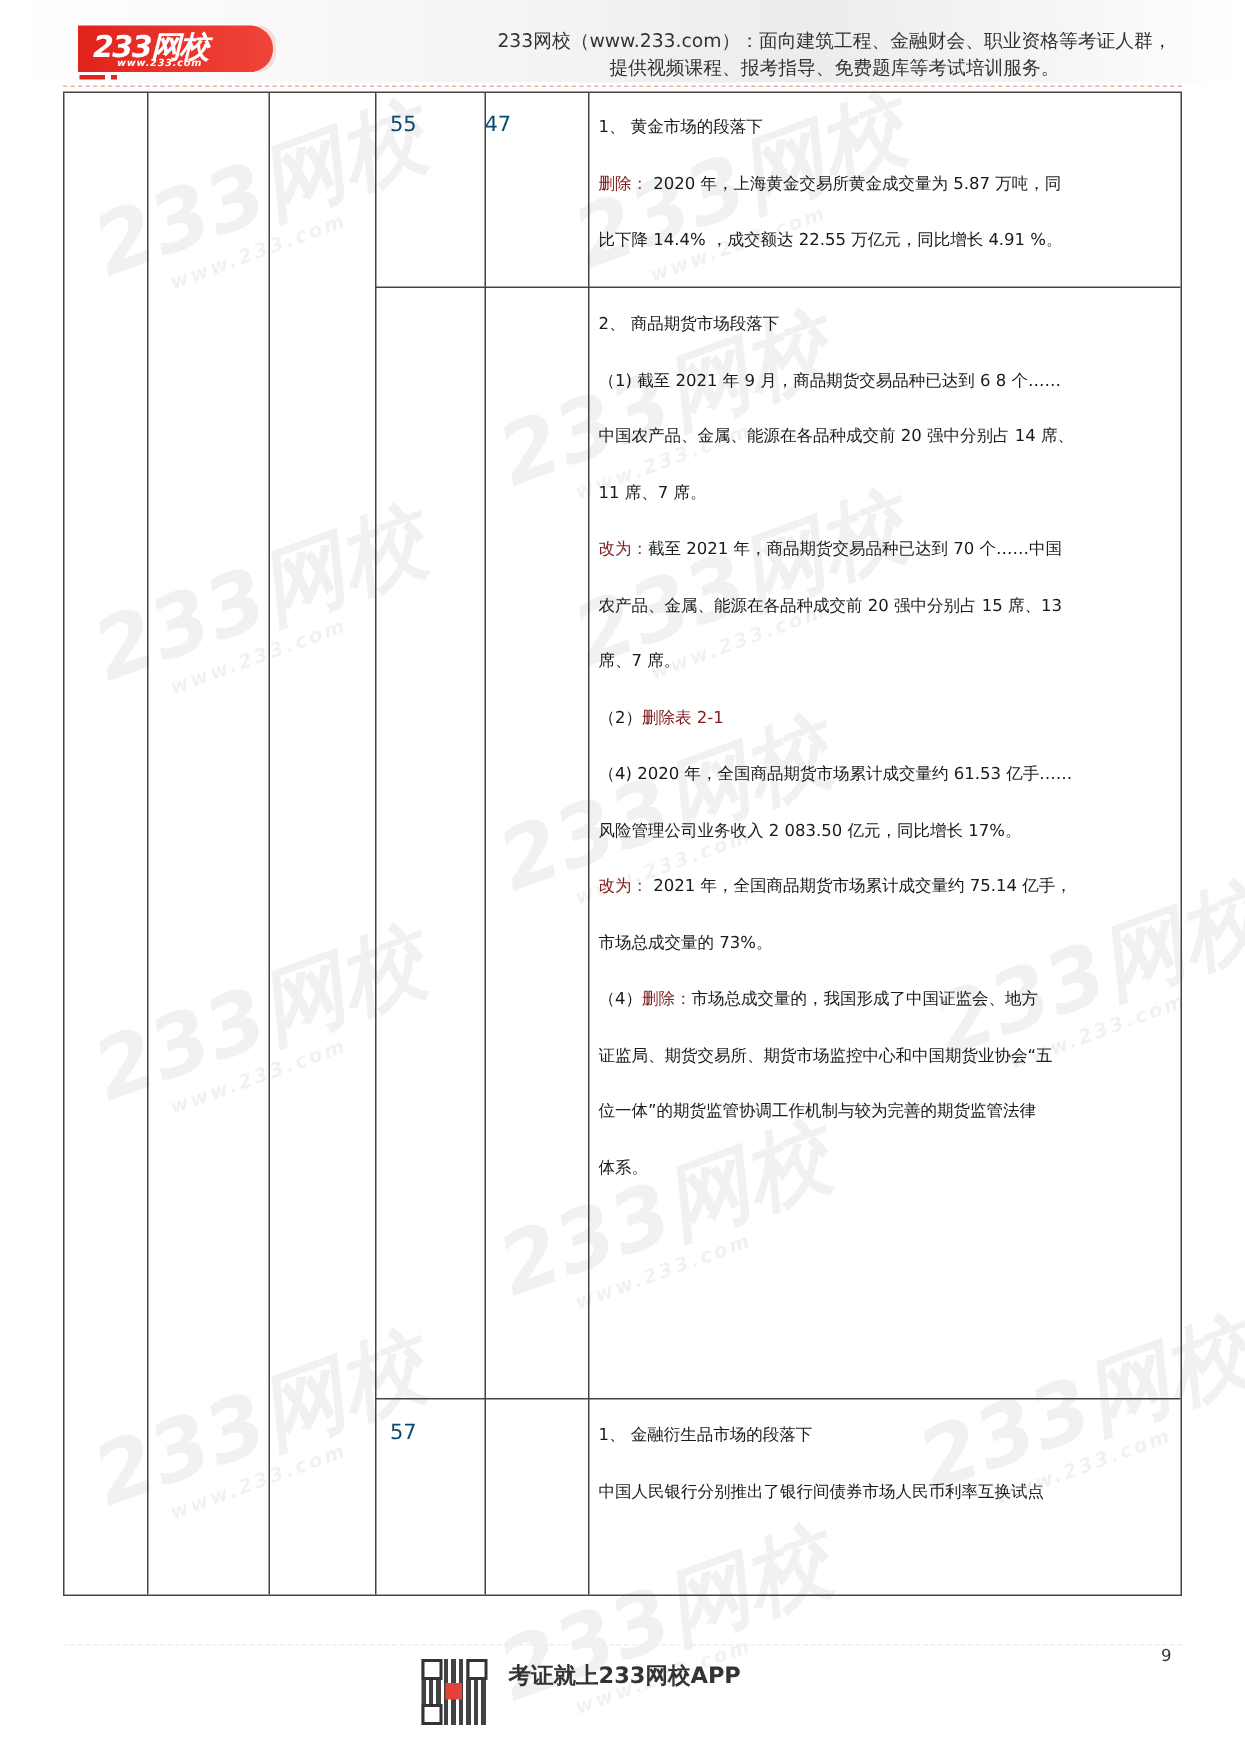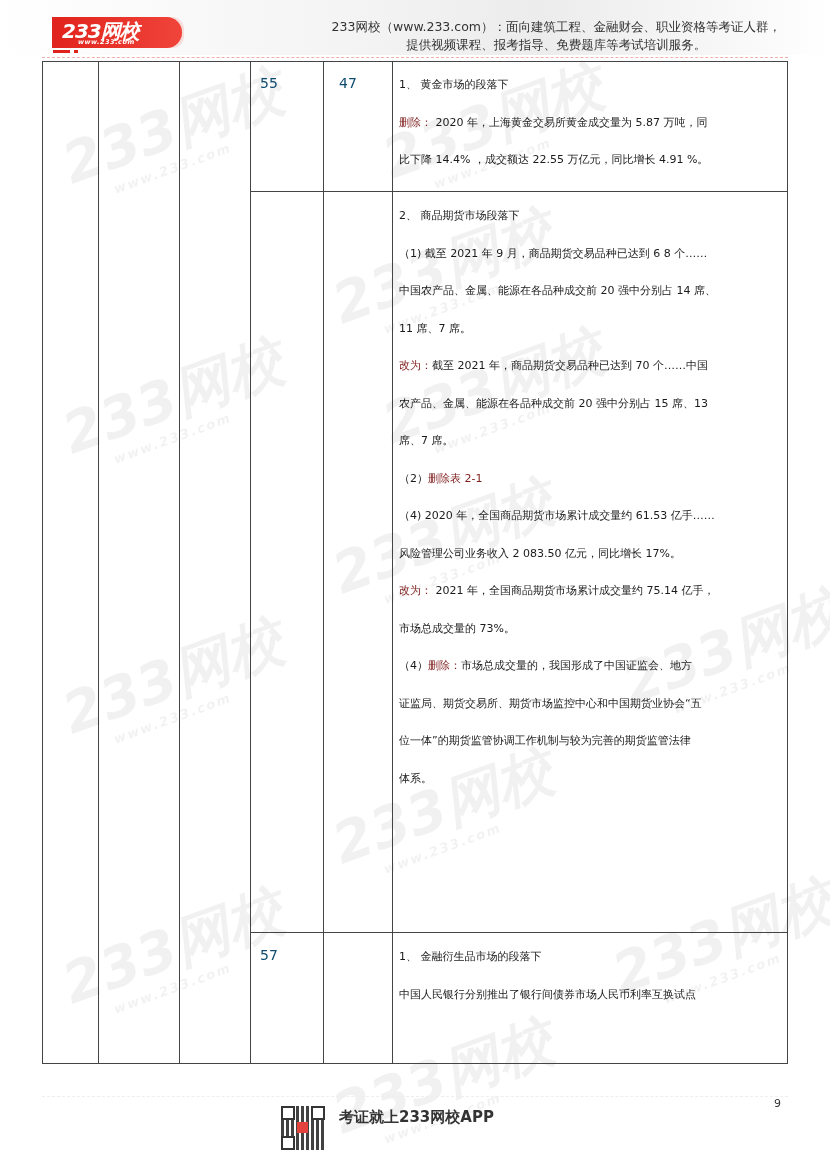--- a/index.html
+++ b/index.html
@@ -110,21 +110,21 @@
 <div class="tbl">
   <div class="vline" style="left:55px;"></div>
   <div class="vline" style="left:136px;"></div>
   <div class="vline" style="left:207px;"></div>
   <div class="vline" style="left:280px;"></div>
   <div class="vline" style="left:349px;"></div>
   <div class="hline" style="left:207px;right:0;top:129px;"></div>
   <div class="hline" style="left:207px;right:0;top:870px;"></div>
 
   <div class="cell-num" style="left:217px;top:13px;">55</div>
-  <div class="cell-num" style="left:296px;top:13px;">47</div>
+  <div class="cell-num" style="left:280px;top:13px;">47</div>
   <div class="content" style="top:13px;" id="row0">
       <p><span>1、 黄金市场的段落下</span></p>
       <p><span class="red">删除：</span><span> 2020 年，上海黄金交易所黄金成交量为 5.87 万吨，同</span></p>
       <p><span>比下降 14.4% ，成交额达 22.55 万亿元，同比增长 4.91 %。</span></p>
     </div>
 
   <div class="content" style="top:144px;" id="row1">
       <p><span>2、 商品期货市场段落下</span></p>
       <p><span>（1) 截至  2021 年 9 月，商品期货交易品种已达到 6 8  个……</span></p>
       <p><span>中国农产品、金属、能源在各品种成交前 20 强中分别占 14 席、</span></p>

